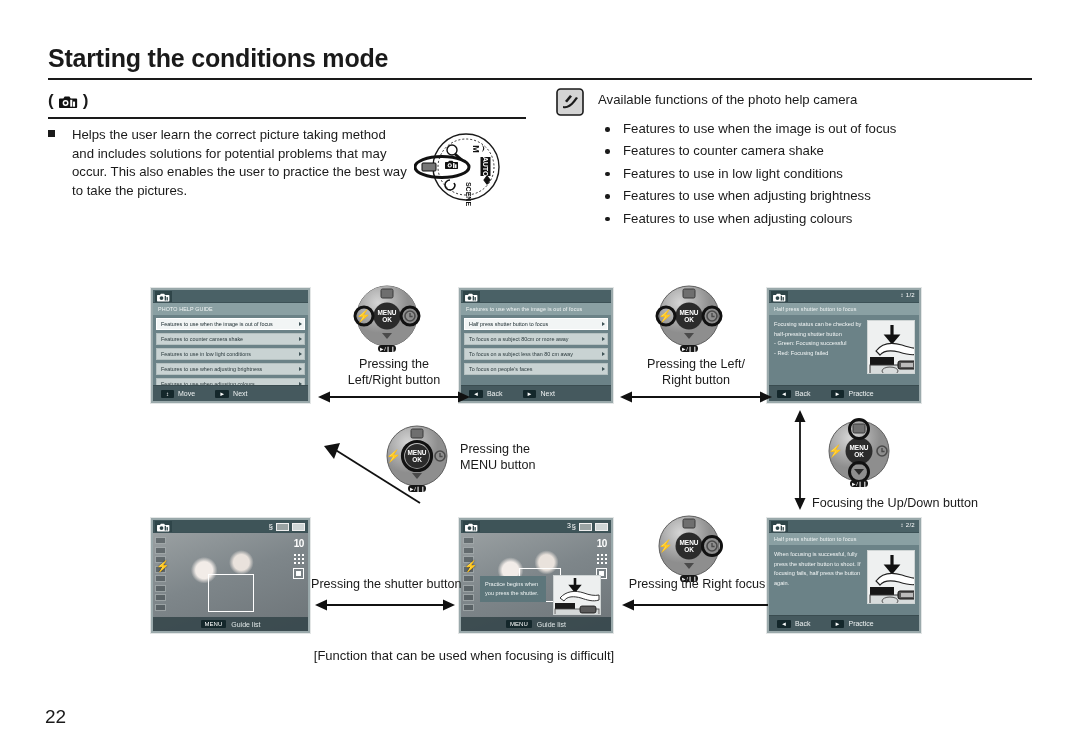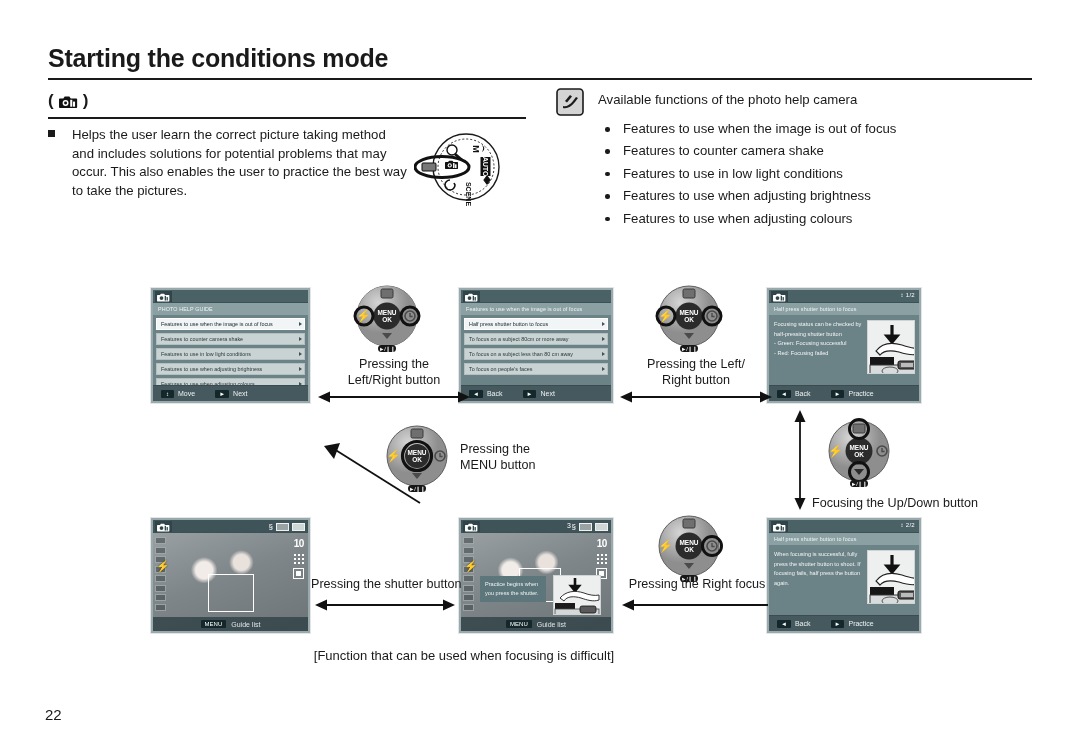--- a/index.html
+++ b/index.html
@@ -214,21 +214,21 @@
     position:absolute; font-size:12.6px; line-height:16px; color:#1a1a1a;
     text-align:center; white-space:nowrap;
   }
   .arrow { position:absolute; }
 
   #footer-caption {
     position:absolute; left:0; top:648px; width:928px; text-align:center;
     font-size:13px; color:#1a1a1a;
   }
   #page-number {
-    position:absolute; left:45px; top:706px; font-size:15px; color:#1a1a1a;
+    position:absolute; left:45px; top:706px; font-size:19px; color:#1a1a1a;
   }
 </style>
 </head>
 <body>
 
 <div id="page-title">Starting the conditions mode</div>
 <div id="title-rule"></div>
 
 <div id="section-title">
   <span>(</span>

